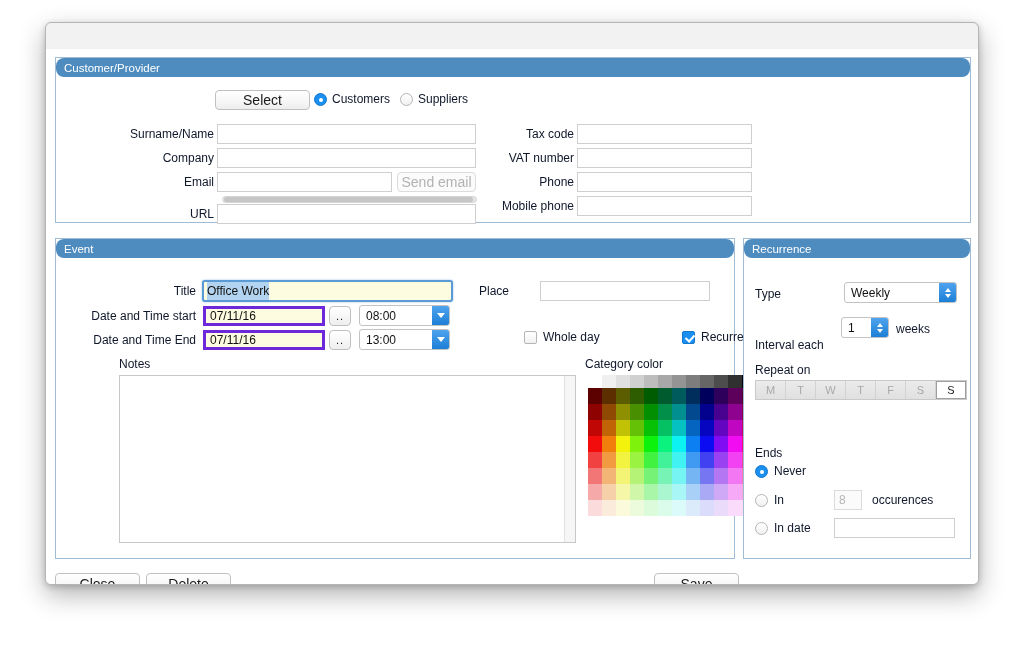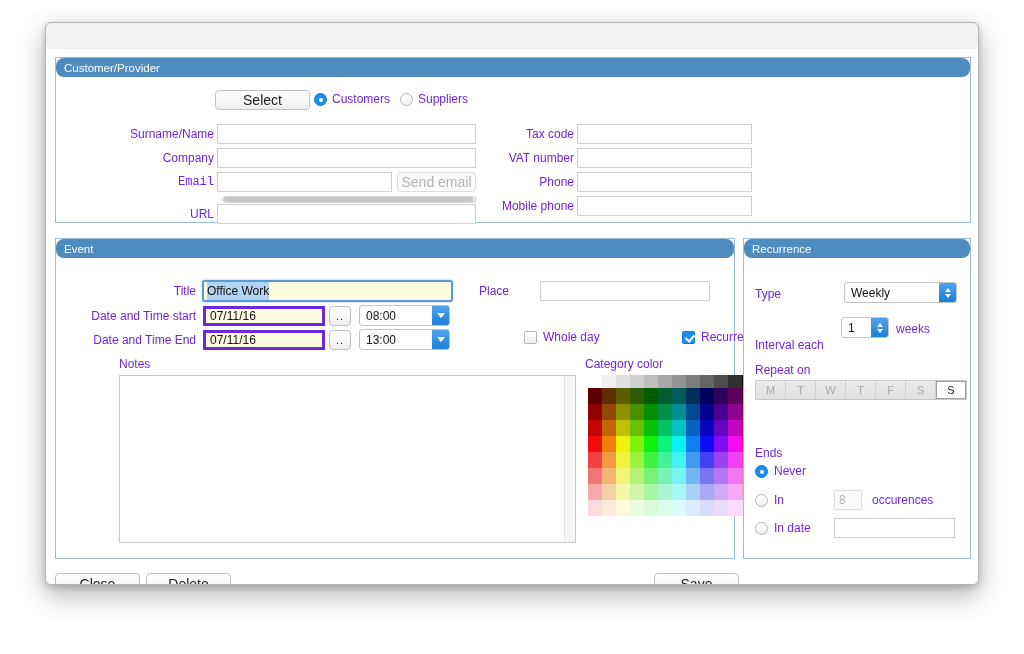--- a/index.html
+++ b/index.html
@@ -42,21 +42,21 @@
     color: #ffffff;
     font-size: 11.5px;
     display: flex; align-items: center;
     padding-left: 8px;
     box-sizing: border-box;
     border-radius: 8px;
   }
   .panel-body { position: relative; }
 
   
-  .lbl { font-size: 12px; color: #6d28d9; position: absolute; white-space: nowrap; }
+  .lbl { font-size: 12px; color: #0f172a; position: absolute; white-space: nowrap; }
   .lbl.r { text-align: right; }
 
   
   .inp {
     position: absolute;
     background: #ffffff;
     border: 1px solid #cfcfcf;
     box-sizing: border-box;
     font-size: 12px;
     color: #111;
@@ -202,21 +202,21 @@
 
           <div class="radio" style="left:344px; top:16px;"></div>
           <div class="lbl" style="left:362px; top:15px;">Suppliers</div>
 
           <div class="lbl r" style="left:10px; top:50px; width:148px;">Surname/Name</div>
           <input class="inp" style="left: 161px; top: 47px; width: 259px; height: 20px;" value="">
 
           <div class="lbl r" style="left:10px; top:74px; width:148px;">Company</div>
           <input class="inp" style="left: 161px; top: 71px; width: 259px; height: 20px;" value="">
 
-          <div class="lbl r" style="left:10px; top:98px; width:148px;font-family:Liberation Mono, monospace;">Email</div>
+          <div class="lbl r" style="left:10px; top:98px; width:148px;">Email</div>
           <input class="inp" style="left: 161px; top: 95px; width: 175px; height: 20px;" value="">
           <div class="btn dis" style="left:341px; top:95px; width:79px; height:20px;">
             <span>Send email</span>
           </div>
 
           <div class="hscroll" style="left:166px; top:119px; width:255px;">
             <div class="thumb" style="width:249px;"></div>
           </div>
 
           <div class="lbl r" style="left:10px; top:130px; width:148px;">URL</div>

